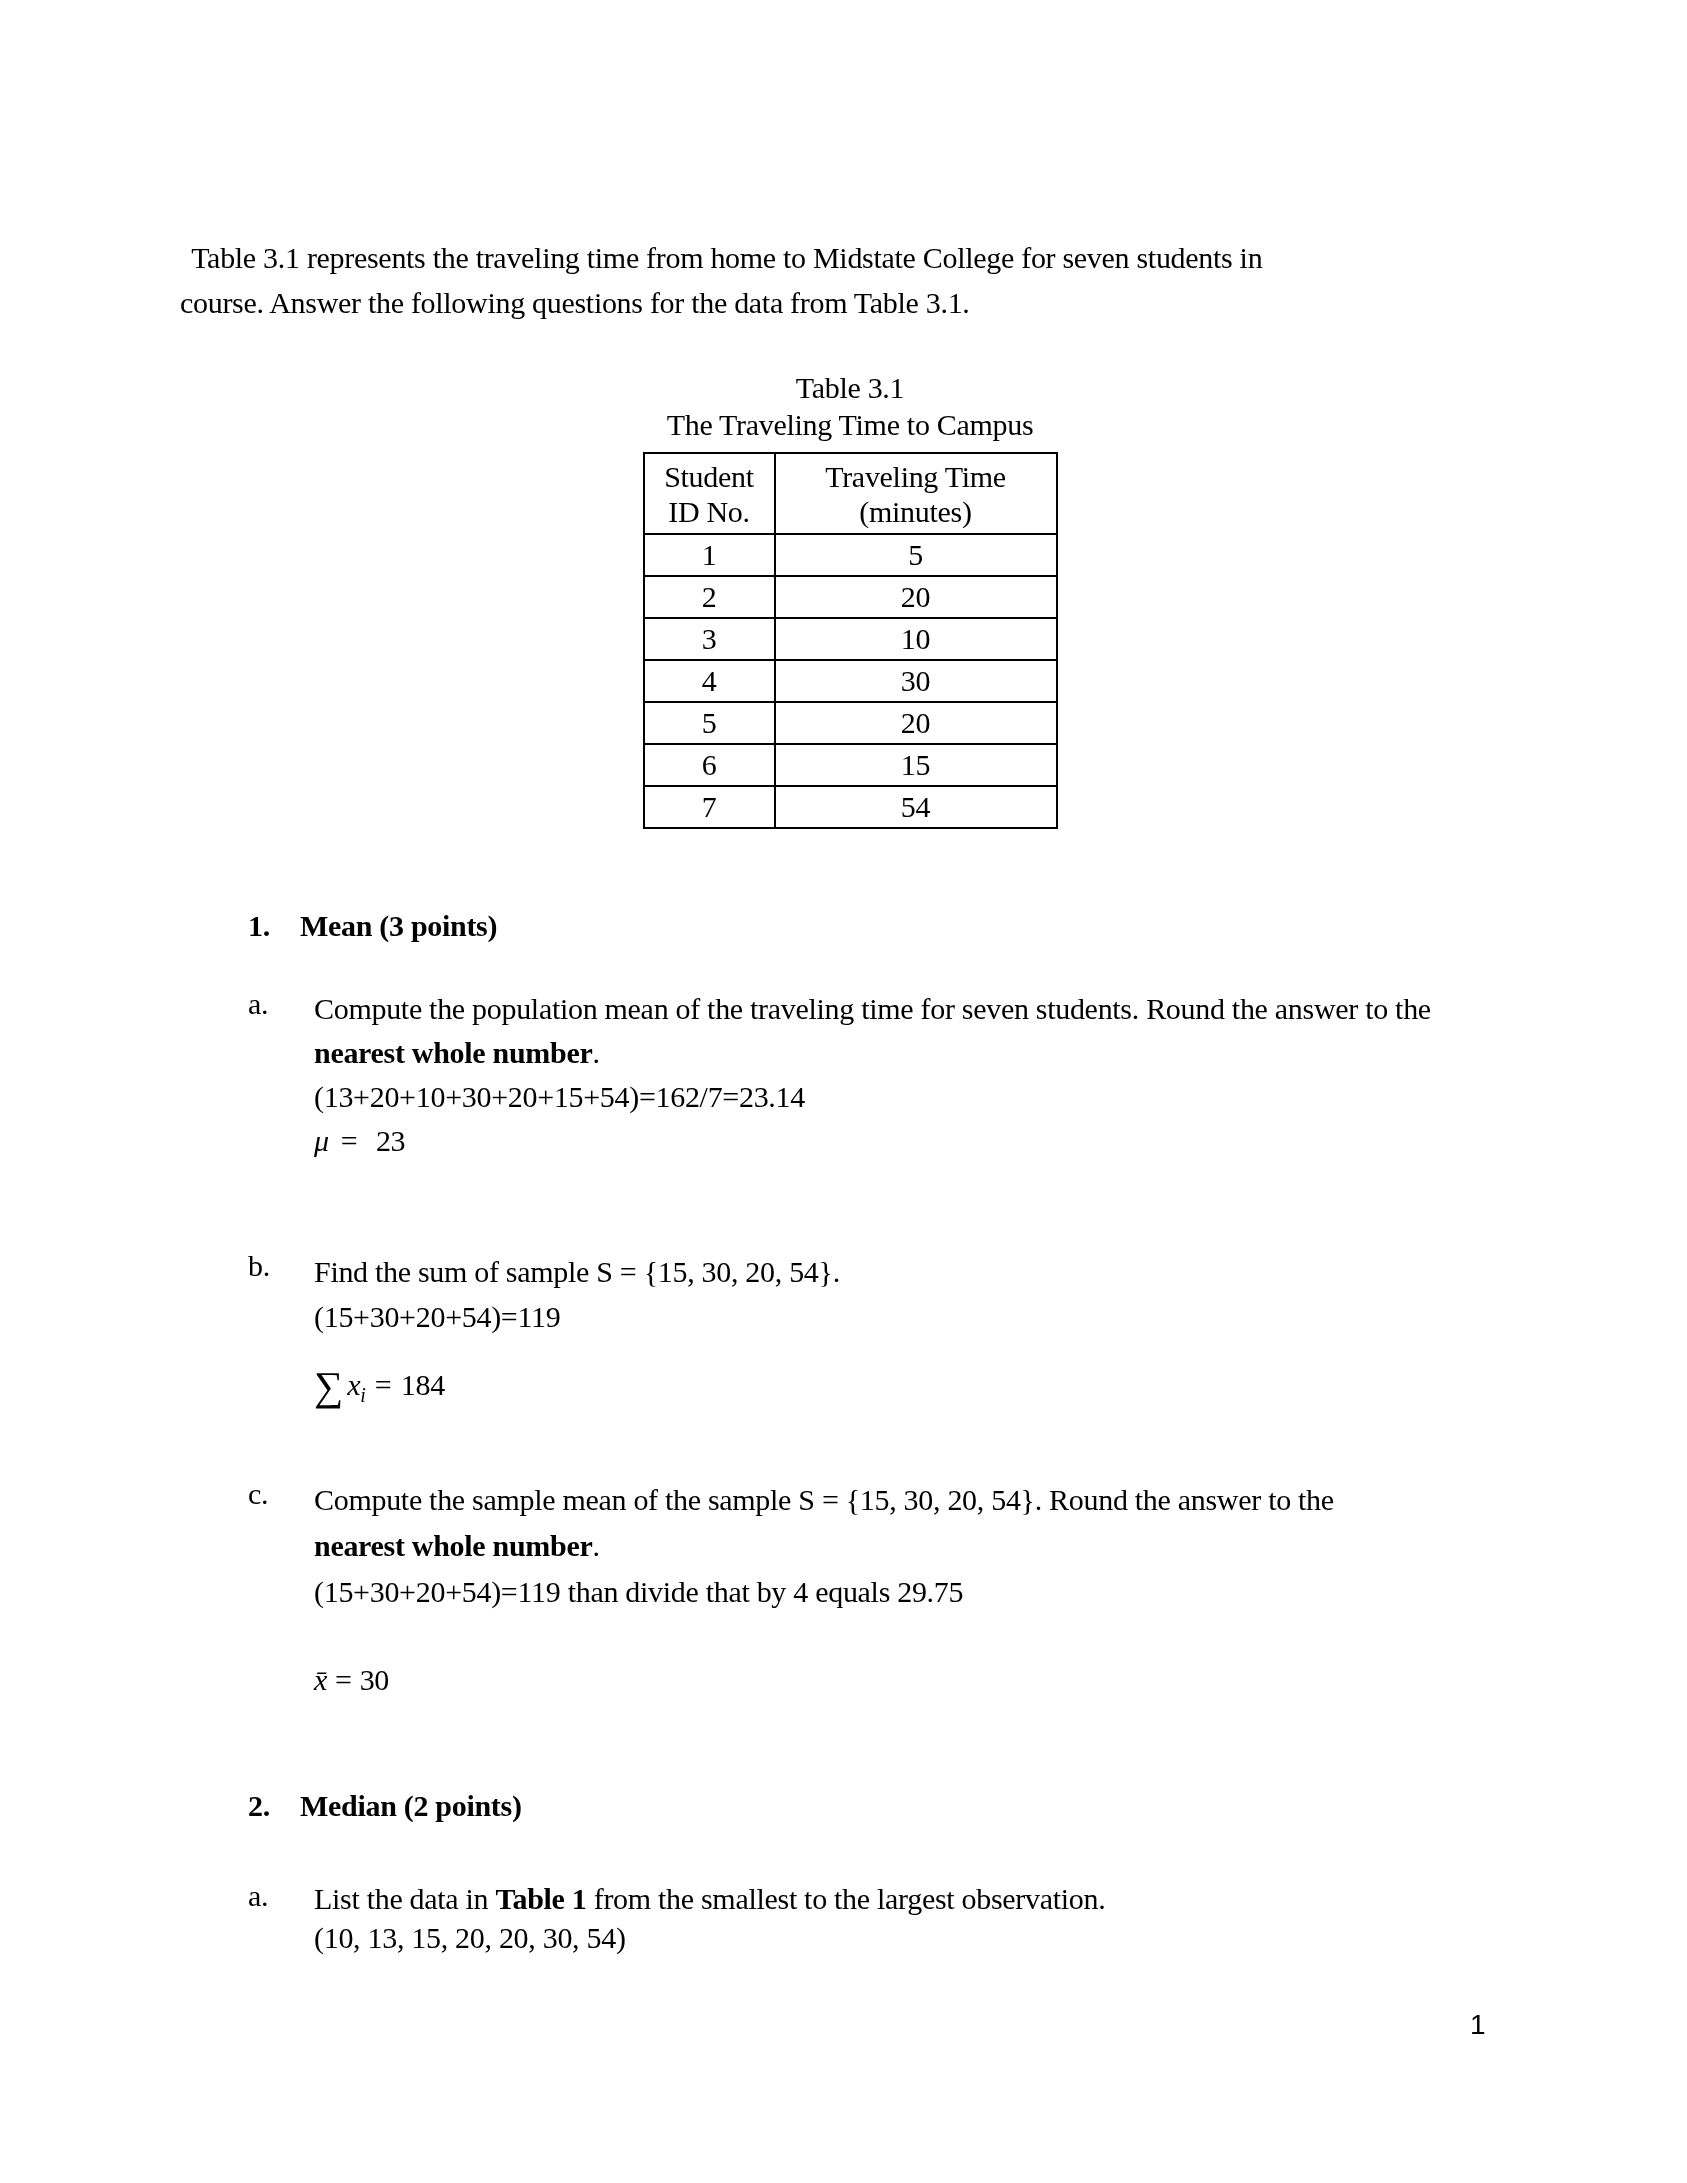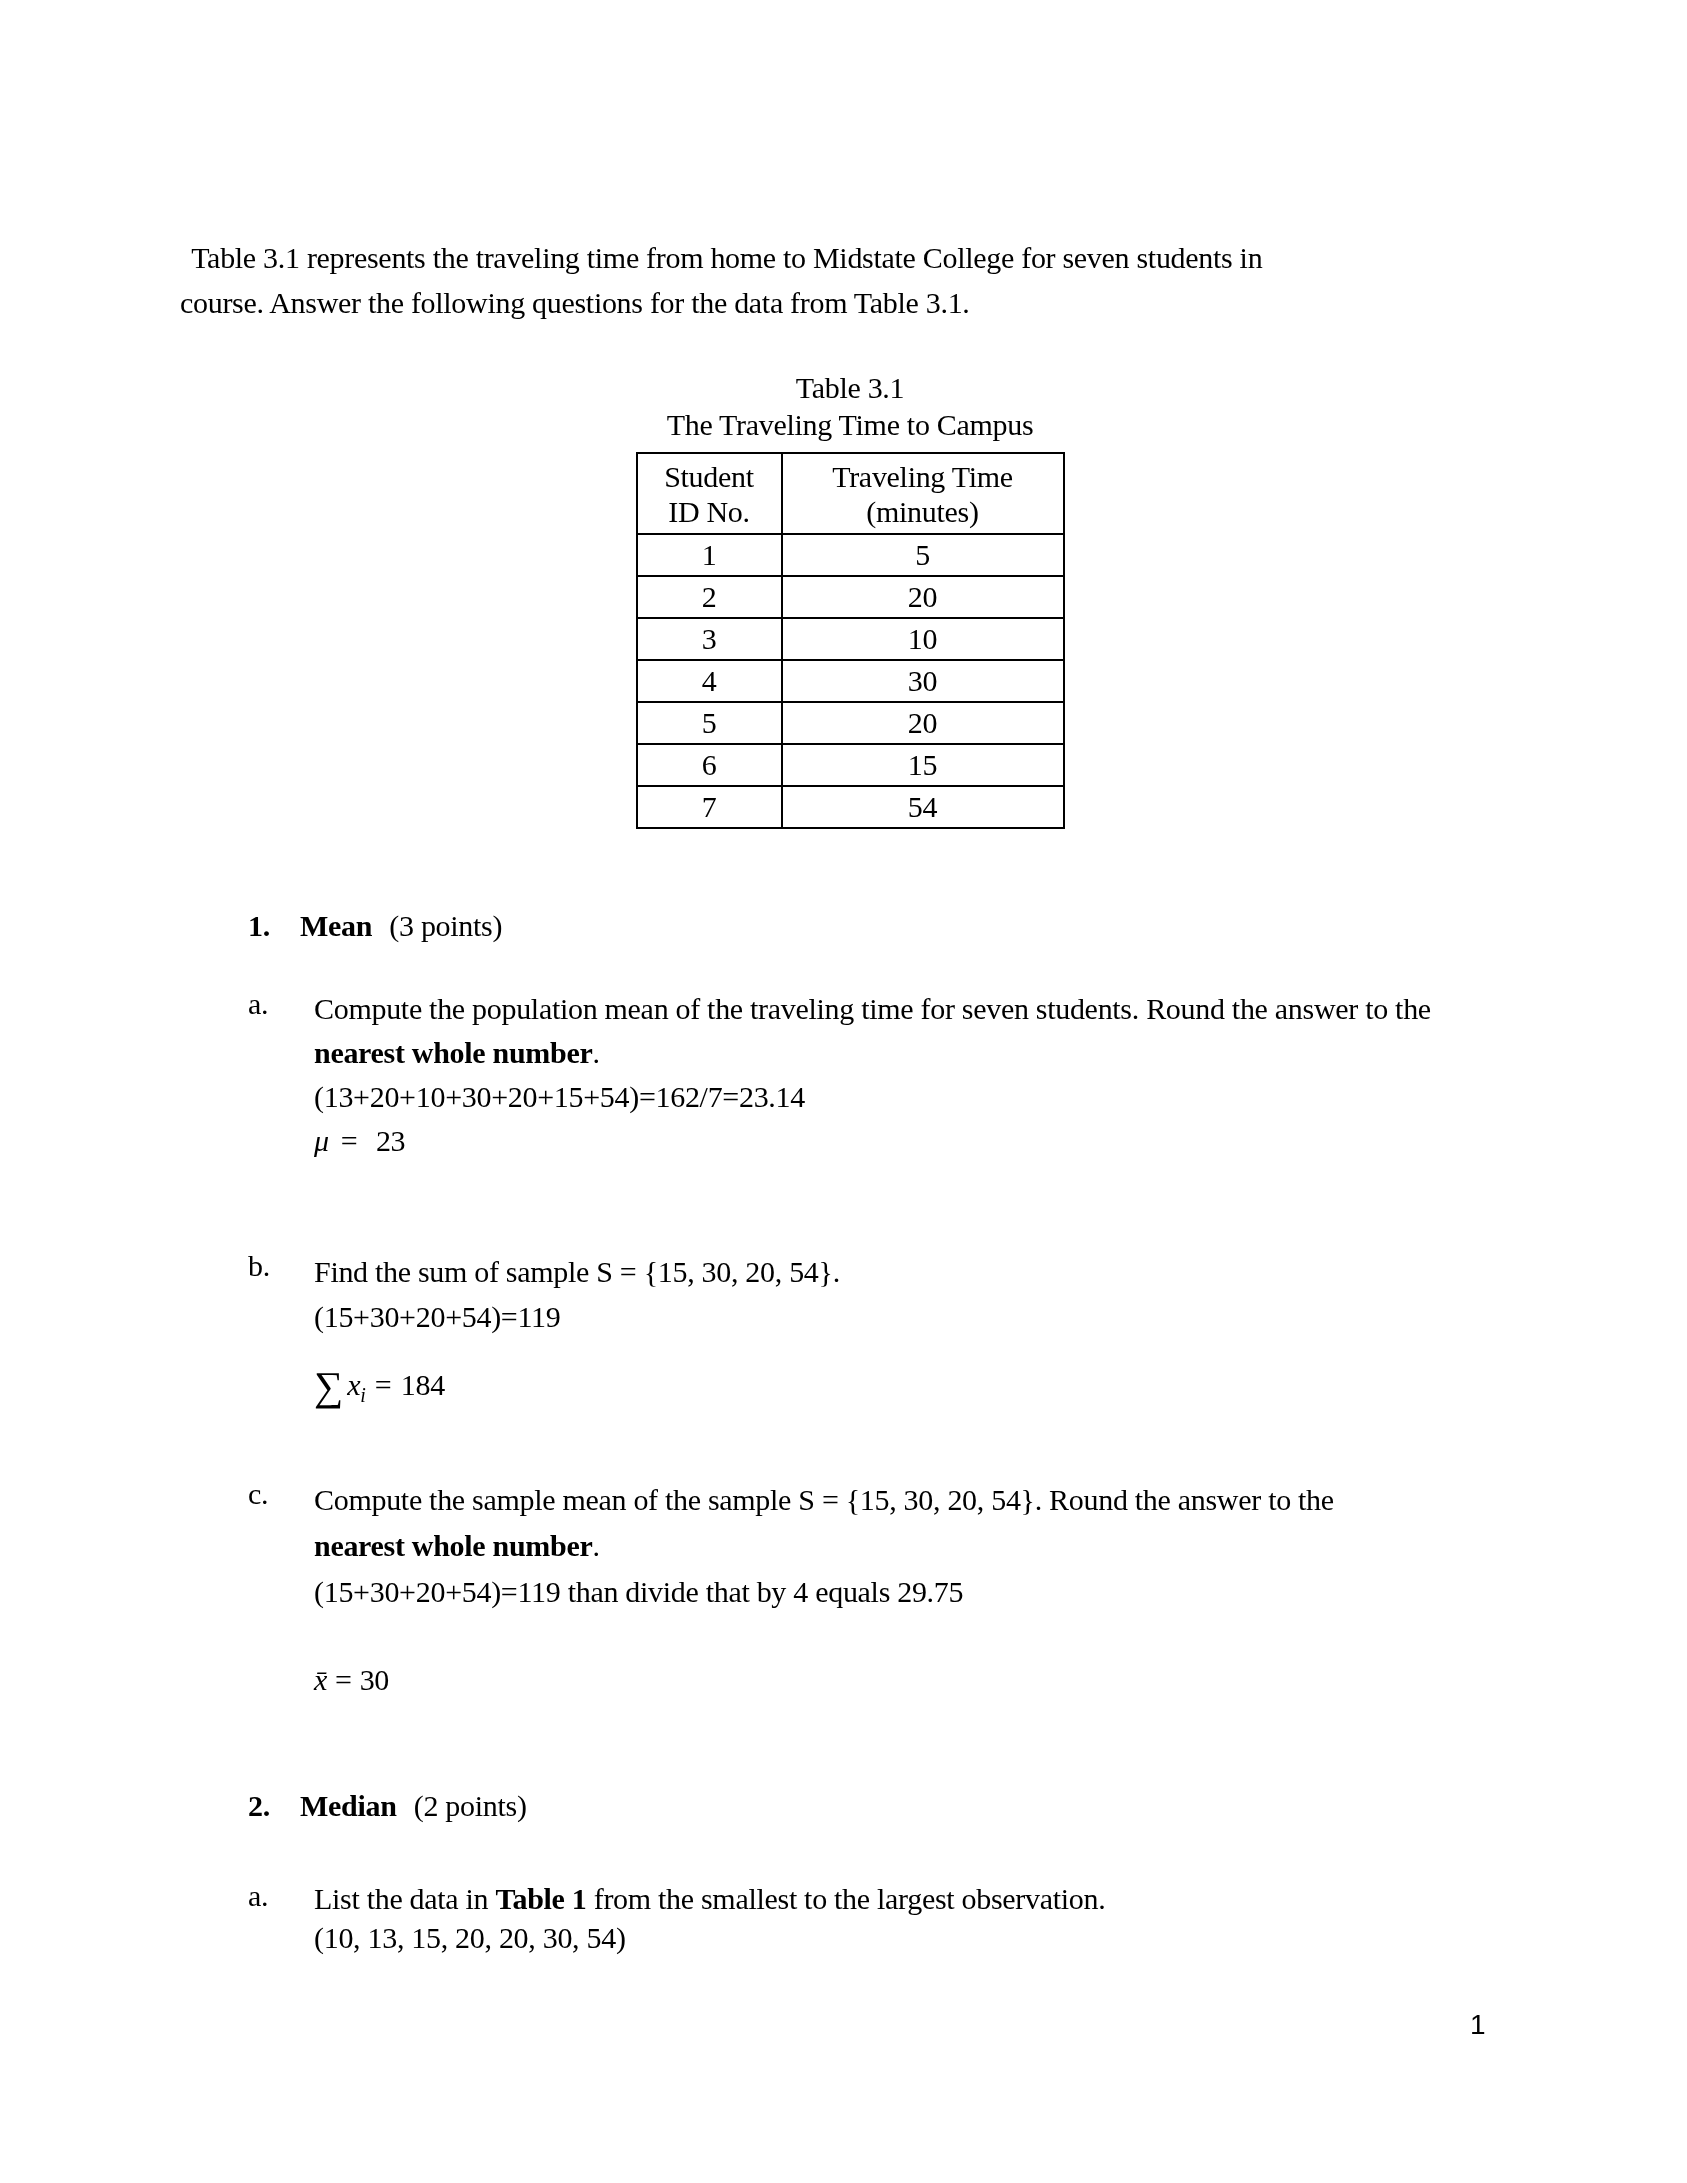--- a/index.html
+++ b/index.html
@@ -26,30 +26,30 @@
   table.data {
     margin:8.6px auto 0 auto;
     border-collapse:collapse;
   }
   table.data th, table.data td {
     border:2.6px solid #000;
     font-weight:normal;
     text-align:center;
     vertical-align:middle;
   }
-  table.data th { width:145px; padding:5.3px 2.6px 4px 2.6px; line-height:35px; }
+  table.data th { width:131px; padding:5.3px 2.6px 4px 2.6px; line-height:35px; }
   table.data th.col2 { width:282px; }
   table.data td { height:42px; line-height:40px; }
   th .hline { display:block; white-space:nowrap; }
 
   
   .sec-heading { position:absolute; left:248px; line-height:40px; white-space:nowrap; }
   .sec-heading .num { position:absolute; left:0; top:0; font-weight:bold; }
   .sec-heading .ttl { margin-left:52px; font-weight:bold; }
-  .sec-heading .pts { font-weight:normal; margin-left:10px; }
+  .sec-heading .pts { font-weight:bold; margin-left:0; }
 
   .item { position:absolute; left:248px; width:1356px; }
   .item .label { position:absolute; left:0; top:0; }
   .item .content { margin-left:66px; }
 
   .item-a .content { line-height:44px; }
   .item-b .content { line-height:45px; }
   .item-c .content { line-height:46px; }
   .item-2a .content { line-height:39px; }
 

